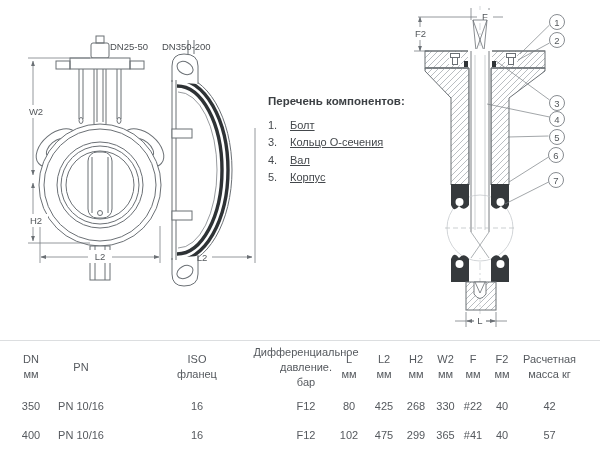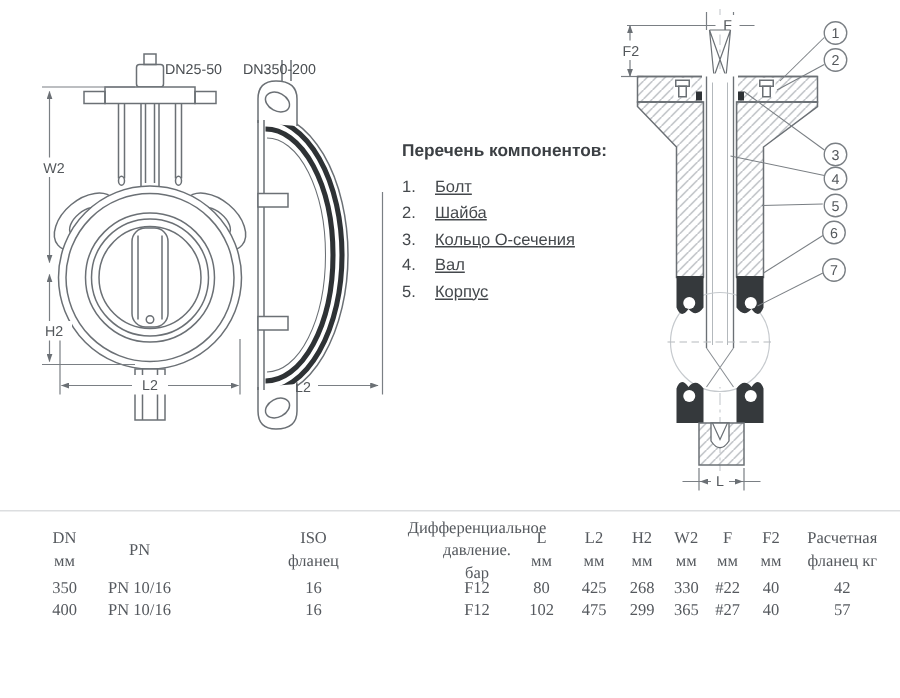--- a/index.html
+++ b/index.html
@@ -10,26 +10,26 @@
   svg text{font-family:"Liberation Sans",sans-serif;fill:#54585c;font-size:9.5px;}
   .dn-label{position:absolute;font-size:9.5px;color:#4a4e52;white-space:nowrap;}
   
   .components{position:absolute;left:268px;top:68px;width:150px;margin-top:27px;}
   .components .title{font-size:11.5px;font-weight:bold;color:#3c4044;}
   .components ol{list-style:none;margin:10px 0 0 0;padding:0;}
   .components li{font-size:11px;color:#44484c;line-height:17.4px;white-space:nowrap;text-decoration:underline;}
   .components li .num{display:inline-block;width:22px;}
   
   .divider{position:absolute;left:0;top:340px;width:600px;height:1px;background:#dcdee0;}
-  .dtable{position:absolute;left:24px;top:350px;display:grid;
+  .dtable{position:absolute;left:12px;top:350px;display:grid;
           grid-template-columns:38px 62px 170px 48px 38px 32px 32px 27px 28px 30px 65px;
-          font-size:11px;color:#55595e;font-family:Liberation Serif, serif;}
+          font-size:11px;color:#55595e;}
   .dtable .th{display:flex;flex-direction:column;justify-content:center;align-items:center;
               height:34px;line-height:15px;text-align:center;}
-  .dtable .td{display:flex;justify-content:center;align-items:center;height:15px;}
+  .dtable .td{display:flex;justify-content:center;align-items:center;height:15px;margin-top:14px;}
 </style>
 </head>
 <body>
 
 <div class="frame">
 
   <svg class="abs" style="left:0;top:30px" width="170" height="292" viewBox="0 0 170 292">
     <defs>
       <marker id="ar1" markerWidth="7" markerHeight="5" refX="6.5" refY="2.5" orient="auto-start-reverse">
         <path d="M0,0 L7,2.5 L0,5 Z" fill="#6b7075"></path>
@@ -123,21 +123,20 @@
     <text x="42" y="231" text-anchor="middle">L2</text>
   </svg>
 
   <div class="dn-label" style="left:110px;top:41px">DN25-50</div>
   <div class="dn-label" style="left:162px;top:41px">DN350-200</div>
 
   <div class="components">
     <div class="title">Перечень компонентов:</div>
     <ol>
       <li><span class="num">1.</span><span>Болт</span></li>
-      <li><span class="num">2.</span><span>Шайба</span></li>
       <li><span class="num">3.</span><span>Кольцо О-сечения</span></li>
       <li><span class="num">4.</span><span>Вал</span></li>
       <li><span class="num">5.</span><span>Корпус</span></li>
     </ol>
   </div>
 
   <svg class="abs" style="left:405px;top:0" width="195" height="345" viewBox="0 0 195 345">
     <defs>
       <pattern id="hatch" patternUnits="userSpaceOnUse" width="6" height="6">
         <path d="M0,6 L6,0" stroke="#a8adb2" stroke-width="0.8"></path>
@@ -298,21 +297,21 @@
     <div class="th">
         <span>F</span>
         <span>мм</span>
       </div>
     <div class="th">
         <span>F2</span>
         <span>мм</span>
       </div>
     <div class="th">
         <span>Расчетная</span>
-        <span>фланец кг</span>
+        <span>масса кг</span>
       </div>
 
     <div class="td">350</div>
     <div class="td">PN 10/16</div>
     <div class="td">16</div>
     <div class="td">F12</div>
     <div class="td">80</div>
     <div class="td">425</div>
     <div class="td">268</div>
     <div class="td">330</div>
@@ -321,18 +320,18 @@
     <div class="td">42</div>
 
     <div class="td">400</div>
     <div class="td">PN 10/16</div>
     <div class="td">16</div>
     <div class="td">F12</div>
     <div class="td">102</div>
     <div class="td">475</div>
     <div class="td">299</div>
     <div class="td">365</div>
-    <div class="td">#27</div>
+    <div class="td">#41</div>
     <div class="td">40</div>
     <div class="td">57</div>
   </div>
 
 </div>
 
 </body></html>

